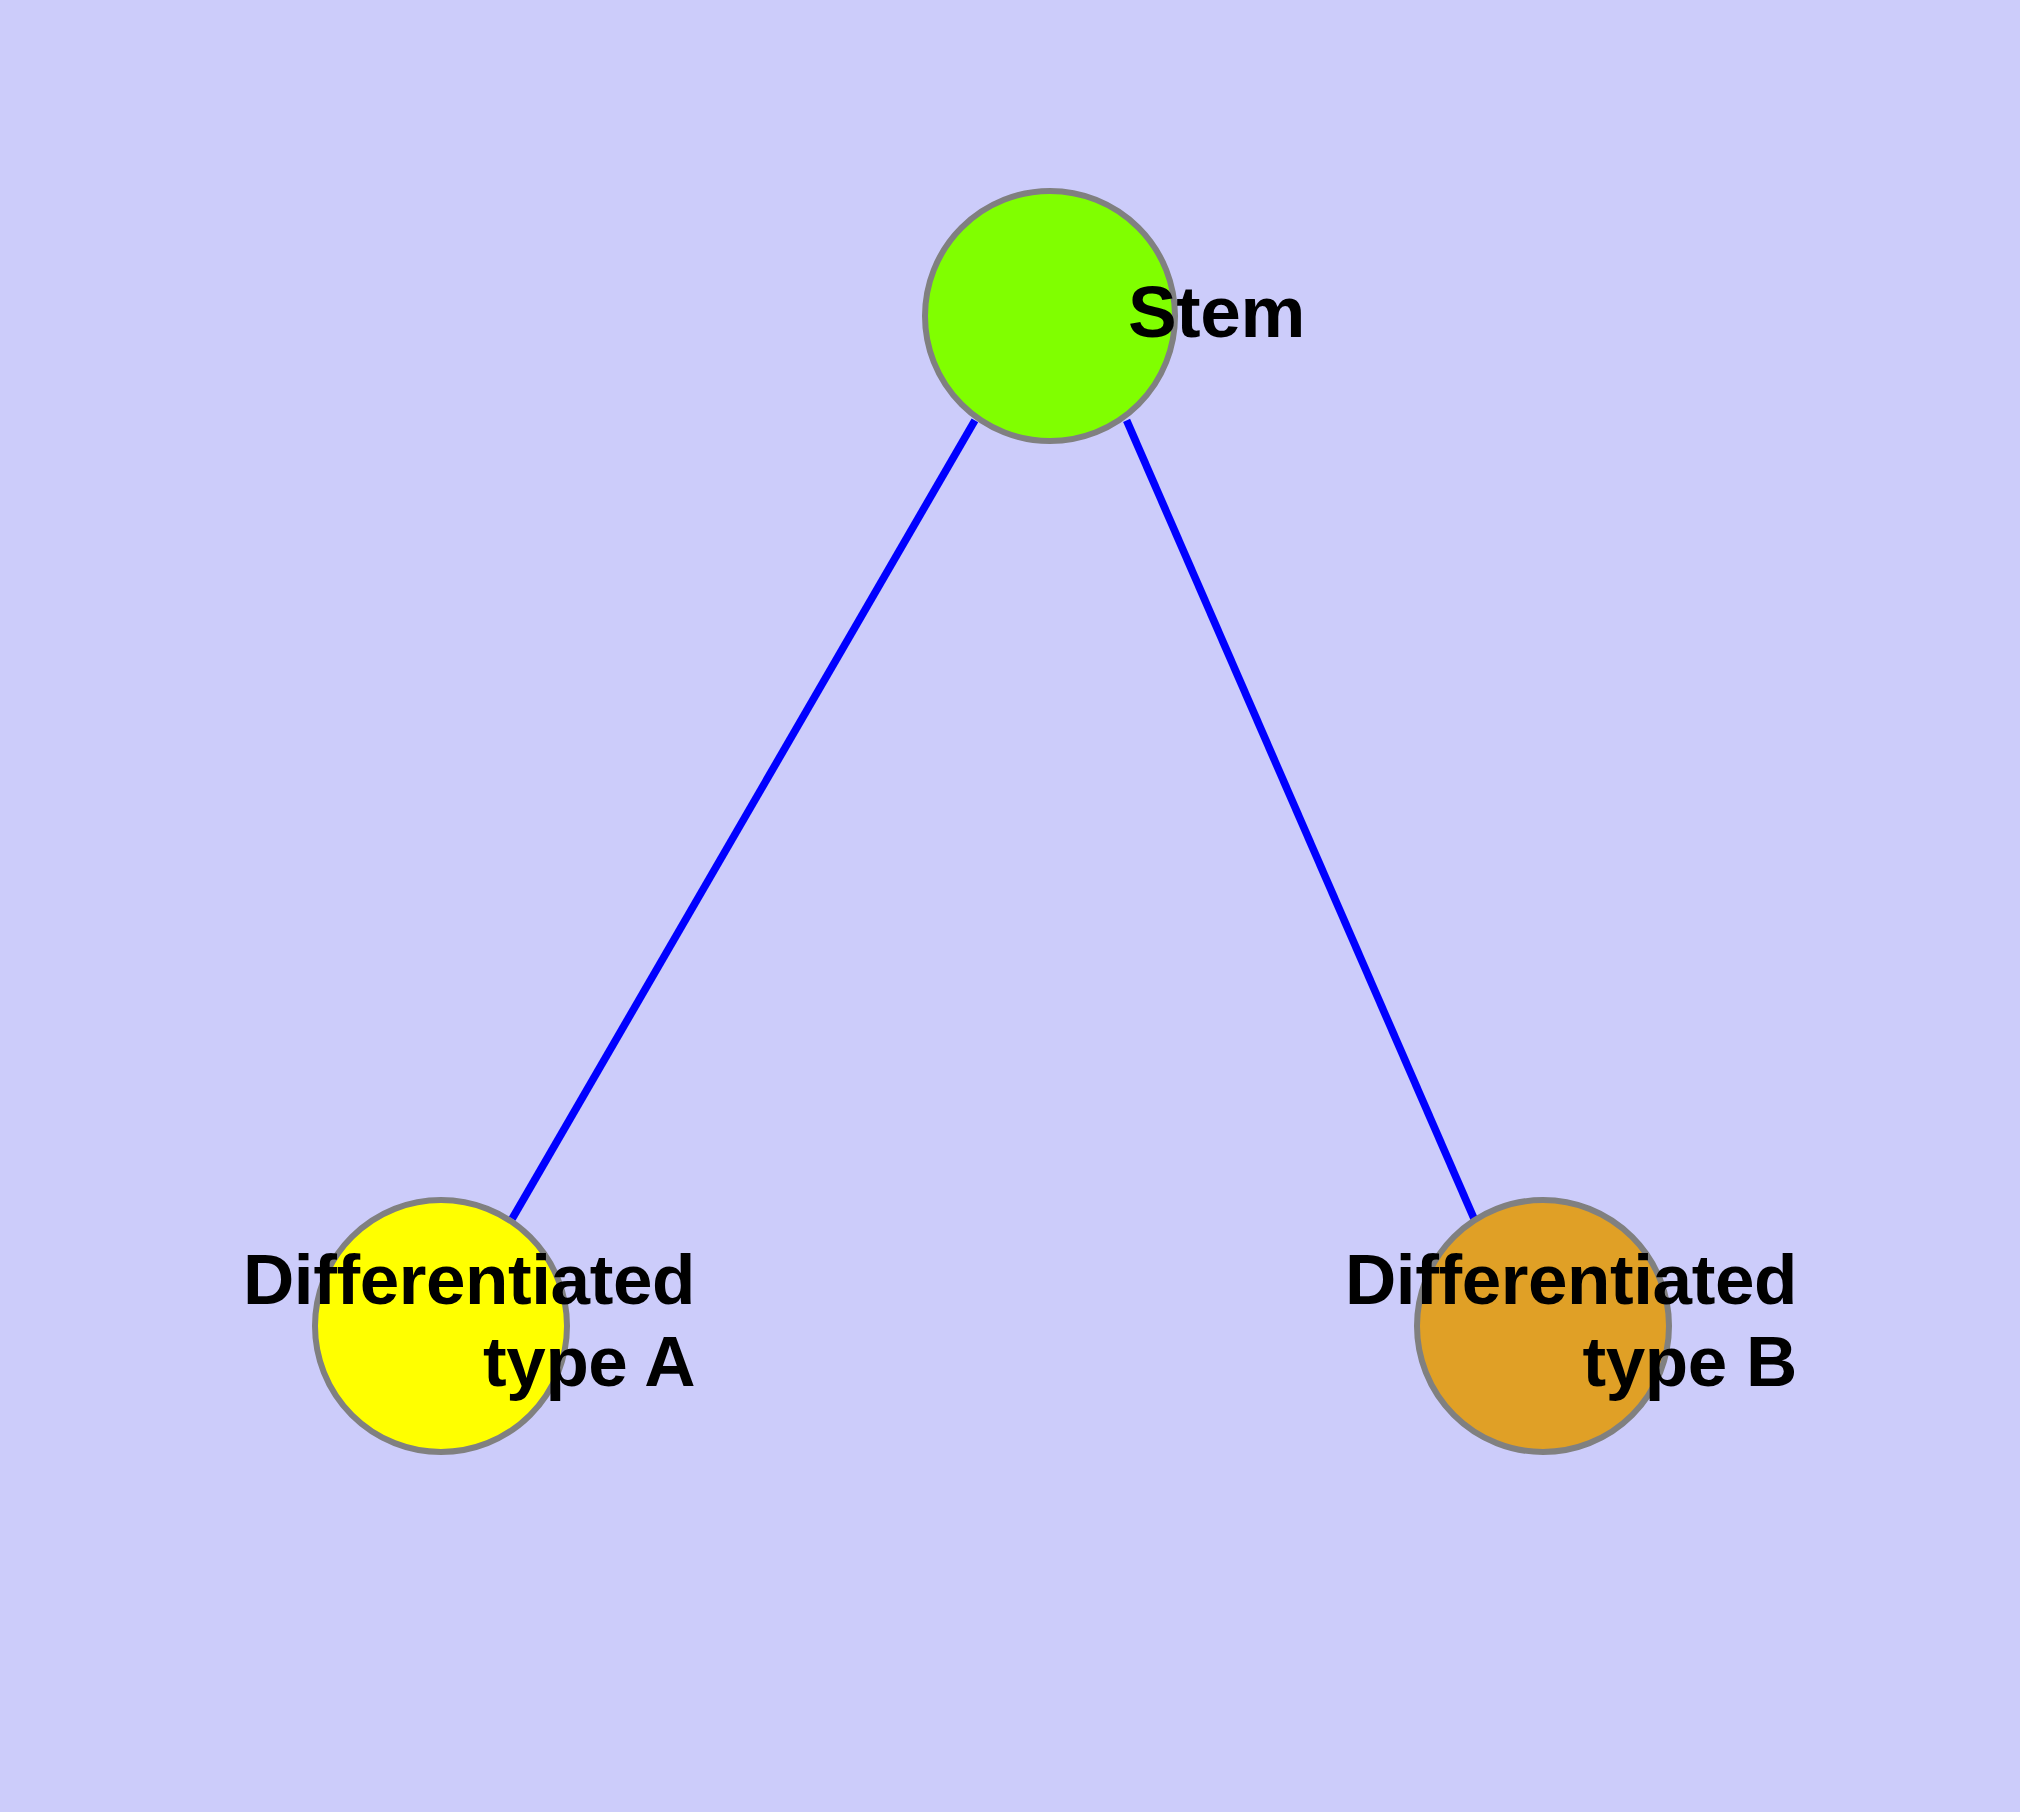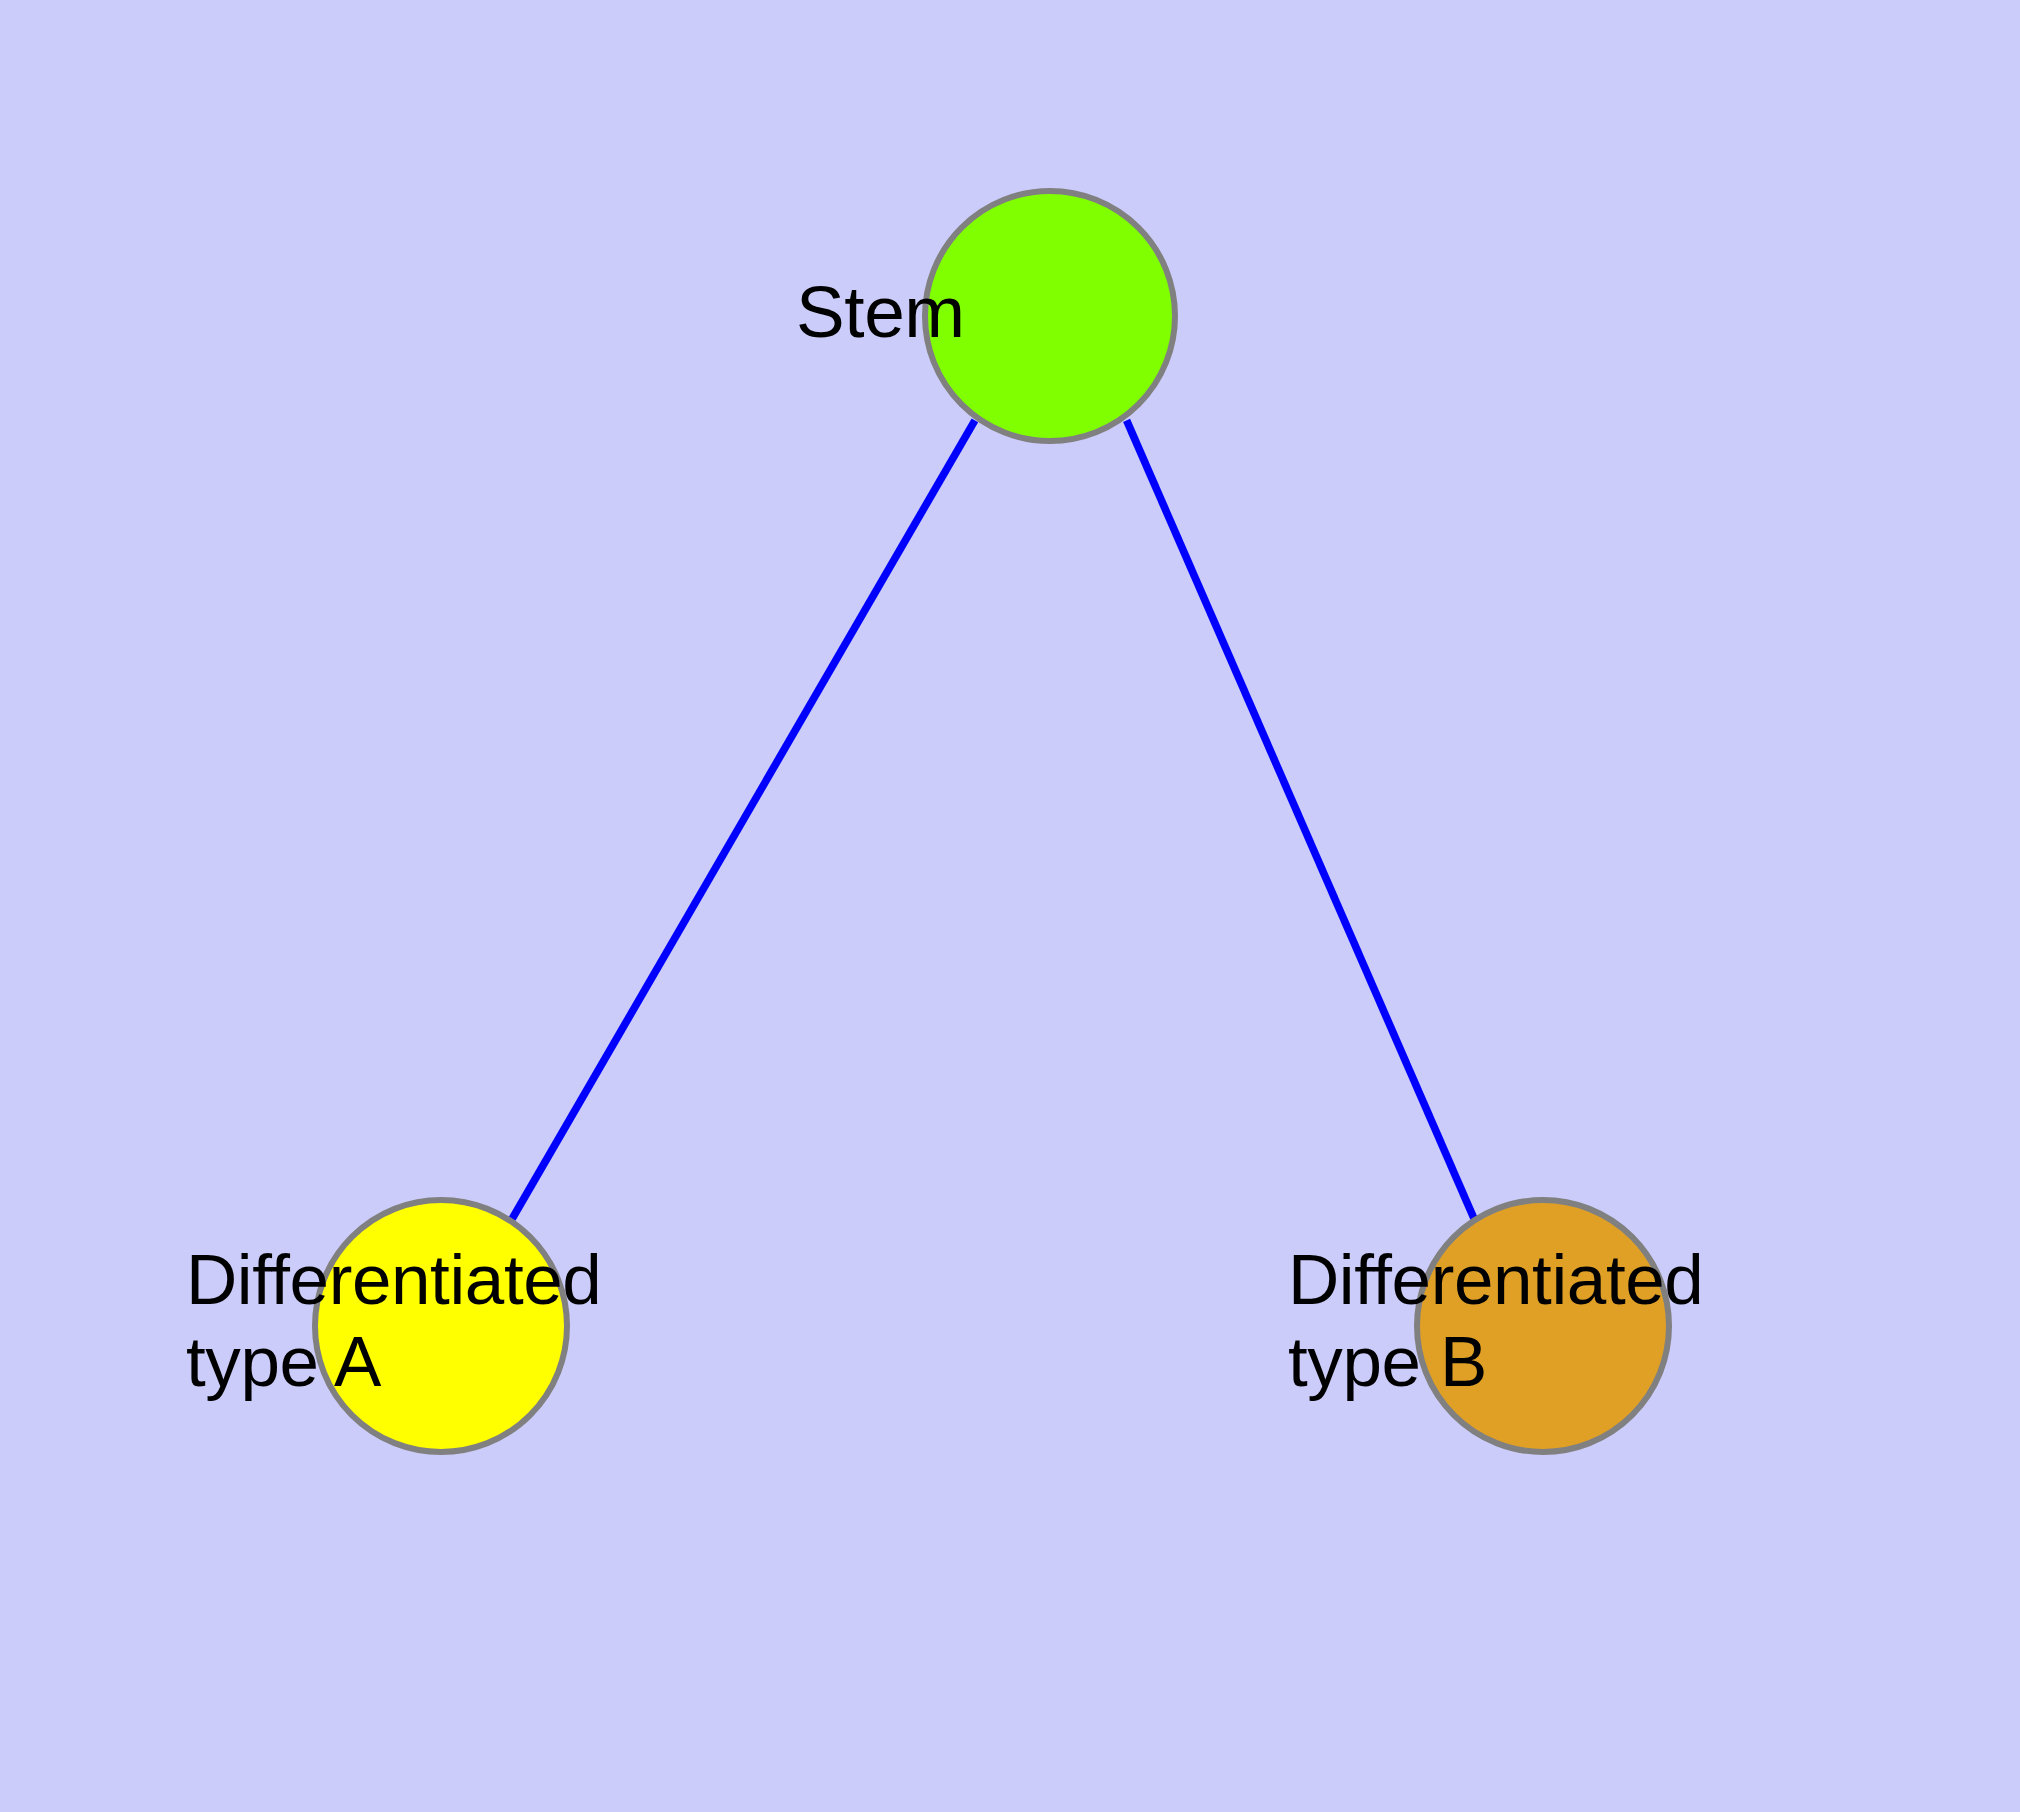--- a/index.html
+++ b/index.html
@@ -49,22 +49,22 @@
   #node-diff-b {
     left: 1414px;
     top: 1197px;
     width: 259px;
     height: 259px;
     background: #e0a026;
   }
   .node-label {
     position: absolute;
     color: #000000;
-    font-weight: normal;
-    text-align: left;
+    font-weight: bold;
+    text-align: right;
     white-space: pre;
     line-height: 1.16;
     letter-spacing: -0.4px;
   }
   #label-stem {
     left: 796px;
     top: 270px;
     width: 509px;
     font-size: 73px;
   }

